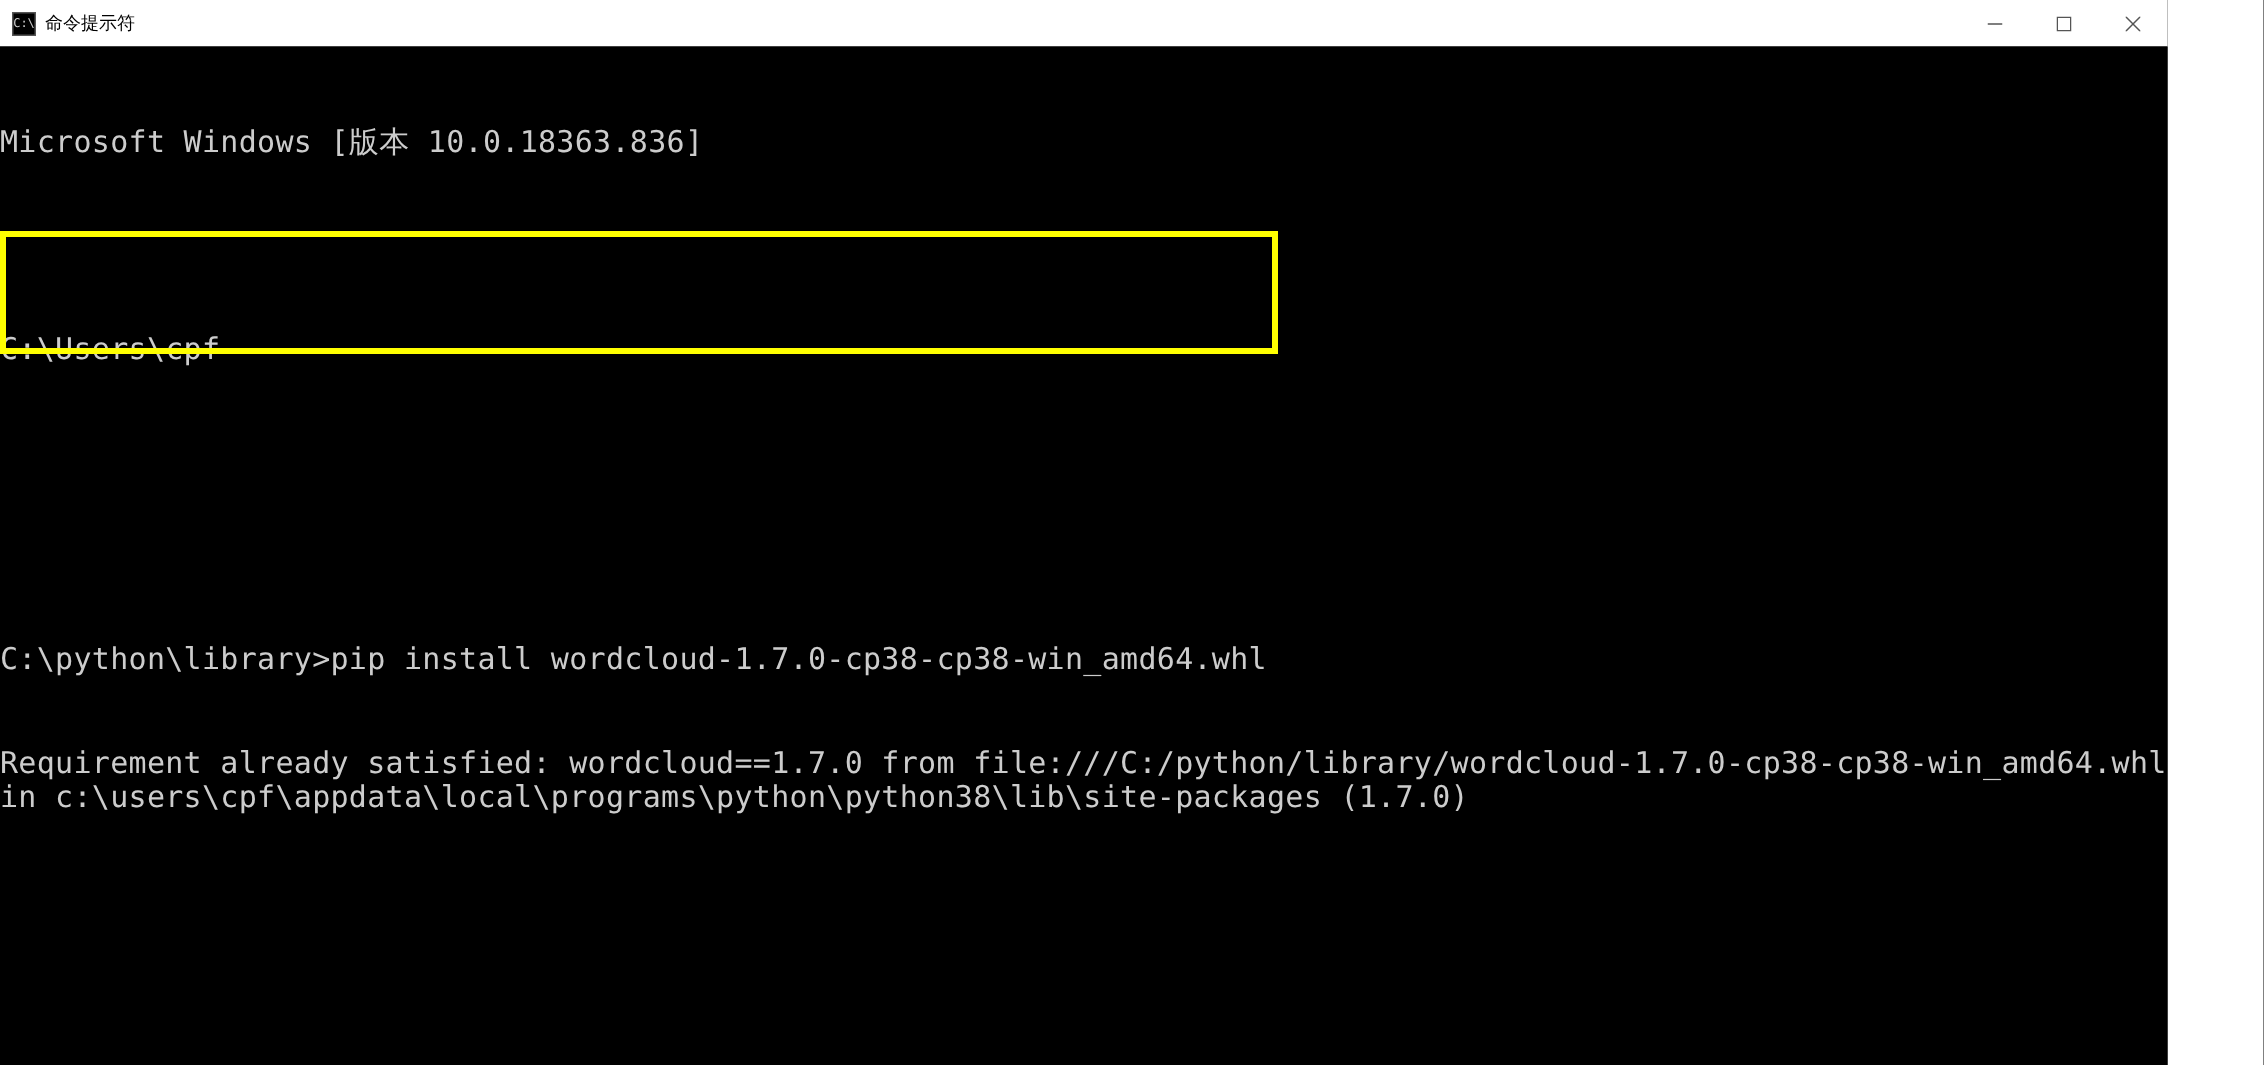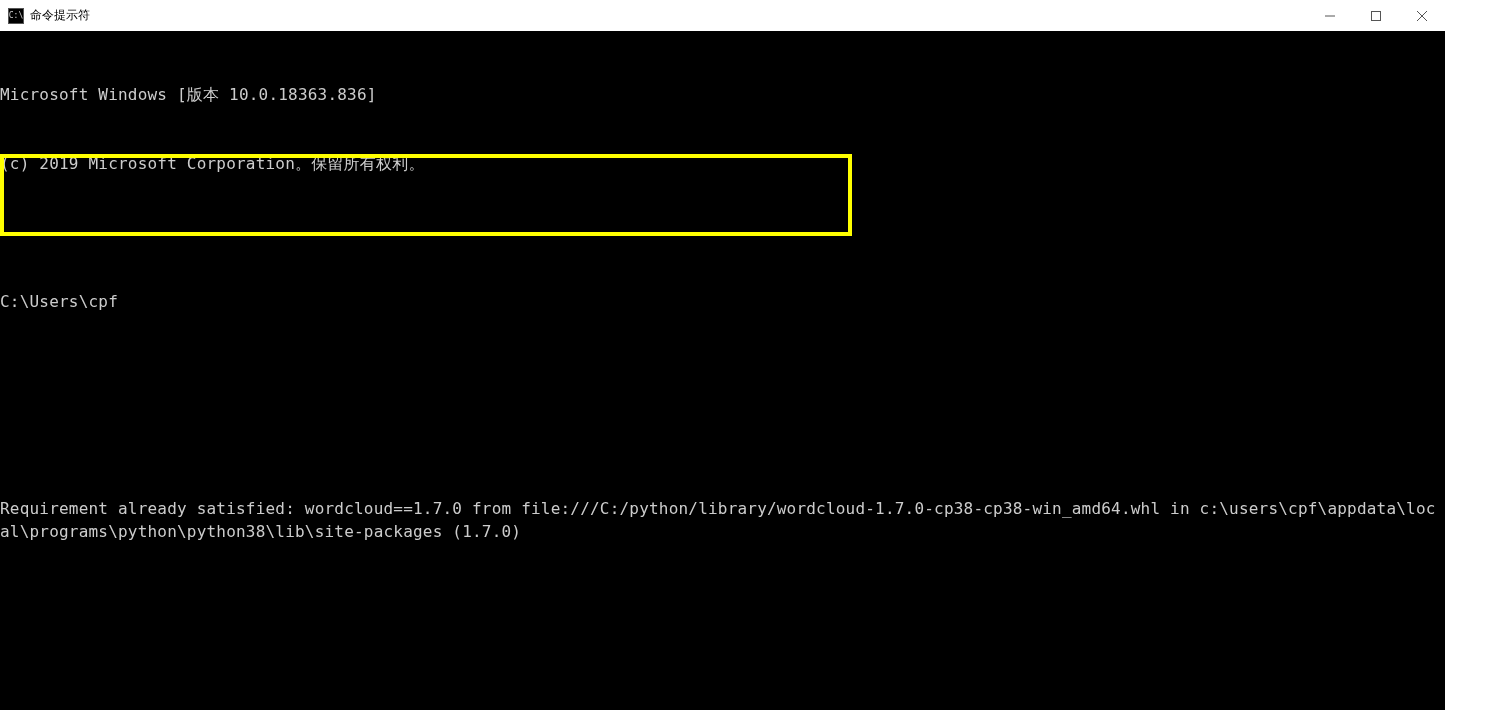--- a/index.html
+++ b/index.html
@@ -46,21 +46,21 @@
     font-size: 13px;
     color: #555;
     cursor: default;
   }
   .winctrls .btn svg { stroke: #555; fill: none; }
 
   .term {
     background: #000;
     color: #cccccc;
     font-family: "NSimSun", "SimSun", "Consolas", monospace;
-    font-size: 16px;
+    font-size: 20px;
     line-height: 23px;
     letter-spacing: 0.2px;
     padding-top: 6px;
     white-space: pre-wrap;
     word-break: break-all;
     position: relative;
     height: 679px;
     overflow: hidden;
   }
   .term .line { white-space: pre-wrap; word-break: break-all; }
@@ -99,25 +99,25 @@
         <svg width="10" height="10" viewBox="0 0 10 10">
             <line x1="0" y1="0" x2="10" y2="10" stroke-width="1"></line>
             <line x1="10" y1="0" x2="0" y2="10" stroke-width="1"></line>
           </svg>
       </div>
     </div>
   </div>
 
   <div class="term">
     <div class="line">Microsoft Windows [版本 10.0.18363.836]</div>
-    <div class="line">(c) 2019 Microsoft Corporation。保留所有权利。</div>
     <div class="blank"></div>
     <div class="line">C:\Users\cpf</div>
     <div class="blank"></div>
     <div class="blank"></div>
+    <div class="line">C:\python\library&gt;pip install wordcloud-1.7.0-cp38-cp38-win_amd64.whl</div>
     <div class="line">Requirement already satisfied: wordcloud==1.7.0 from file:///C:/python/library/wordcloud-1.7.0-cp38-cp38-win_amd64.whl in c:\users\cpf\appdata\local\programs\python\python38\lib\site-packages (1.7.0)</div>
     
     
     
     
     
     
     
     
     

